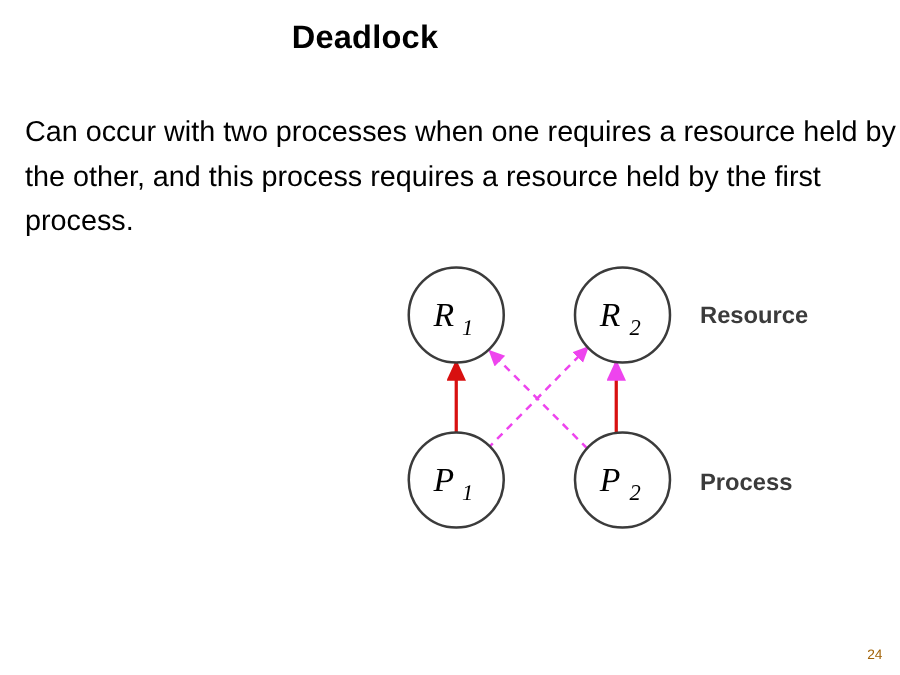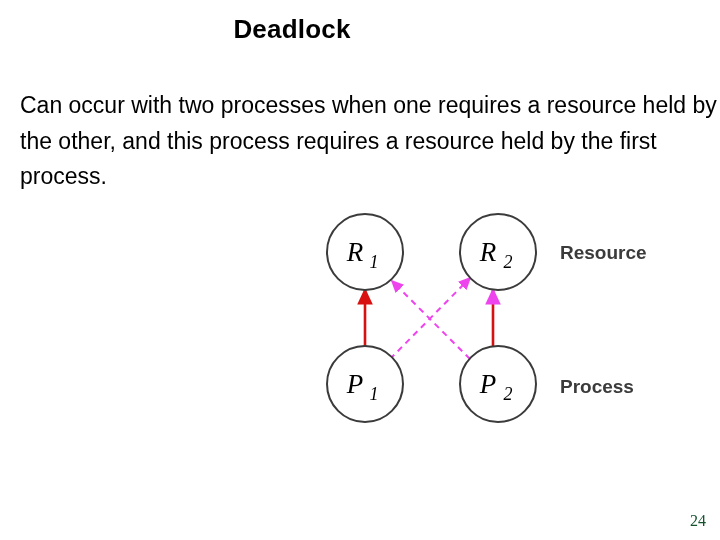--- a/index.html
+++ b/index.html
@@ -74,23 +74,22 @@
     left: 560px;
     top: 376px;
     font-size: 19px;
     font-weight: bold;
     color: #3b3b3b;
   }
   #page-number {
     position: absolute;
     right: 14px;
     bottom: 10px;
-    font-size: 16px;
-    color: #14532d;
-    font-family: Liberation Serif, serif;
+    font-size: 11px;
+    color: #a16207;
   }
 </style>
 </head>
 <body>
 
 <div id="slide">
 
   <div id="slide-title">Deadlock</div>
 
   <div id="body-text">Can occur with two processes when one requires a resource held by the other, and this process requires a resource held by the first process.</div>

